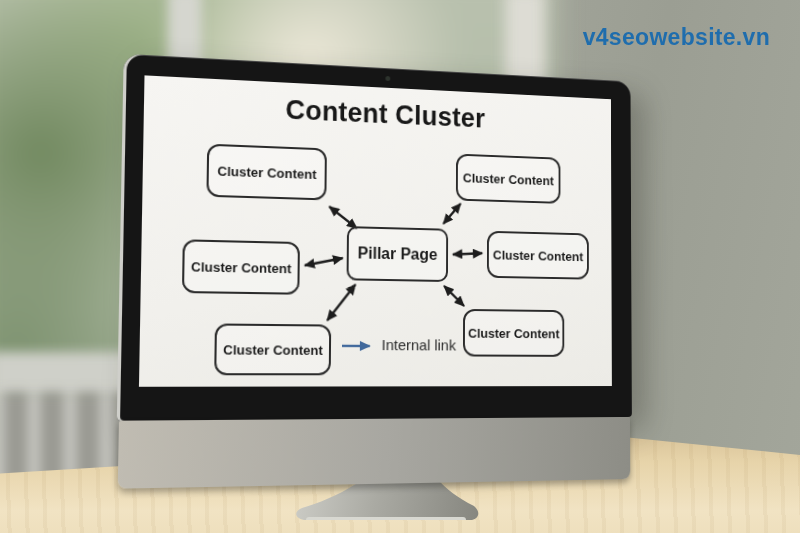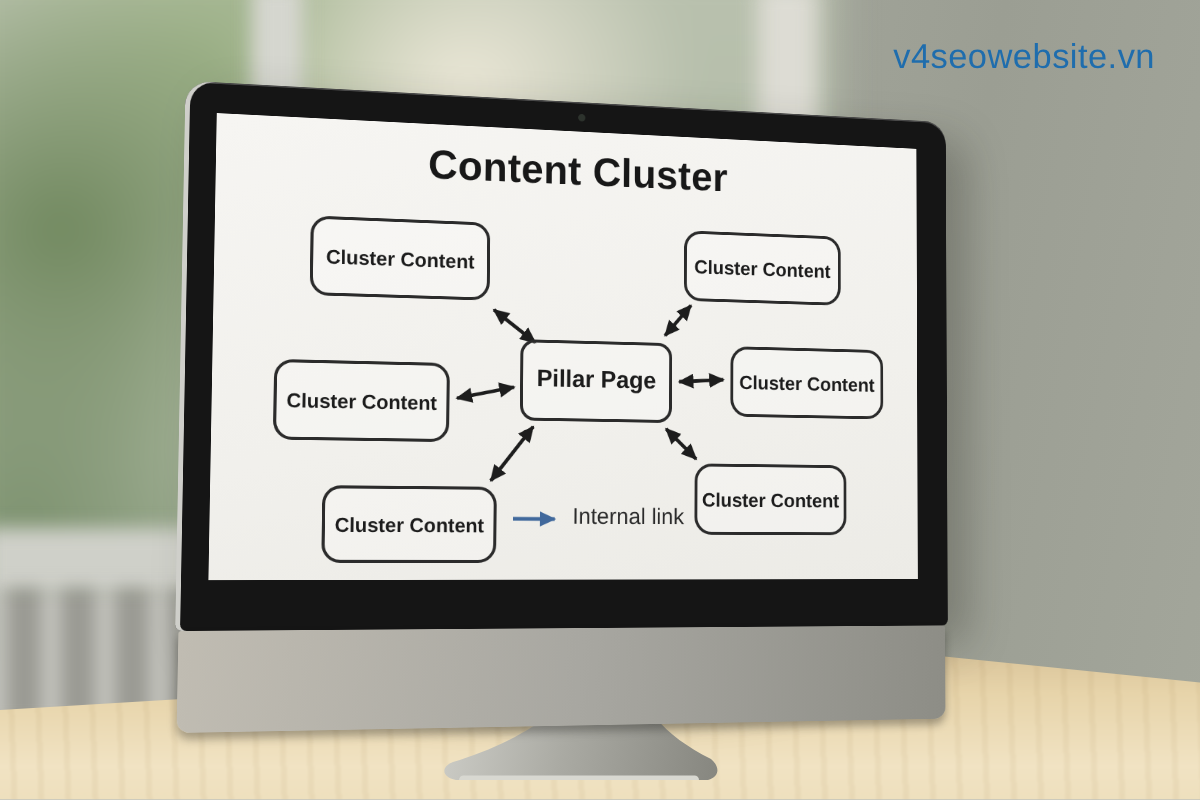--- a/index.html
+++ b/index.html
@@ -72,21 +72,21 @@
   .b-ml { left:39px;  top:158px; width:114px; height:52px; }
   .b-mr { left:345px; top:142px; width:110px; height:48px; }
   .b-bl { left:71px;  top:239px; width:114px; height:50px; }
   .b-br { left:320px; top:222px; width:108px; height:48px; }
   .b-pp { left:200px; top:141px; width:104px; height:54px; }
   .arrows { position:absolute; left:0; top:0; width:480px; height:300px; }
   .legend-label { position:absolute; left:236px; top:250px; font-size:15px; color:#2b2b2b; }
 
   
   .watermark { position:absolute; top:24px; right:30px; z-index:9;
-    font-size:23px; font-weight:400; color:#1f6dad; letter-spacing:0.3px; }
+    font-size:23px; font-weight:700; color:#1f6dad; letter-spacing:0.3px; }
 </style>
 </head>
 <body>
 
 <div class="scene">
 
   <div class="wall"></div>
   <div class="window"></div>
   <div class="frame-bar"></div>
   <div class="window-trim"></div>

